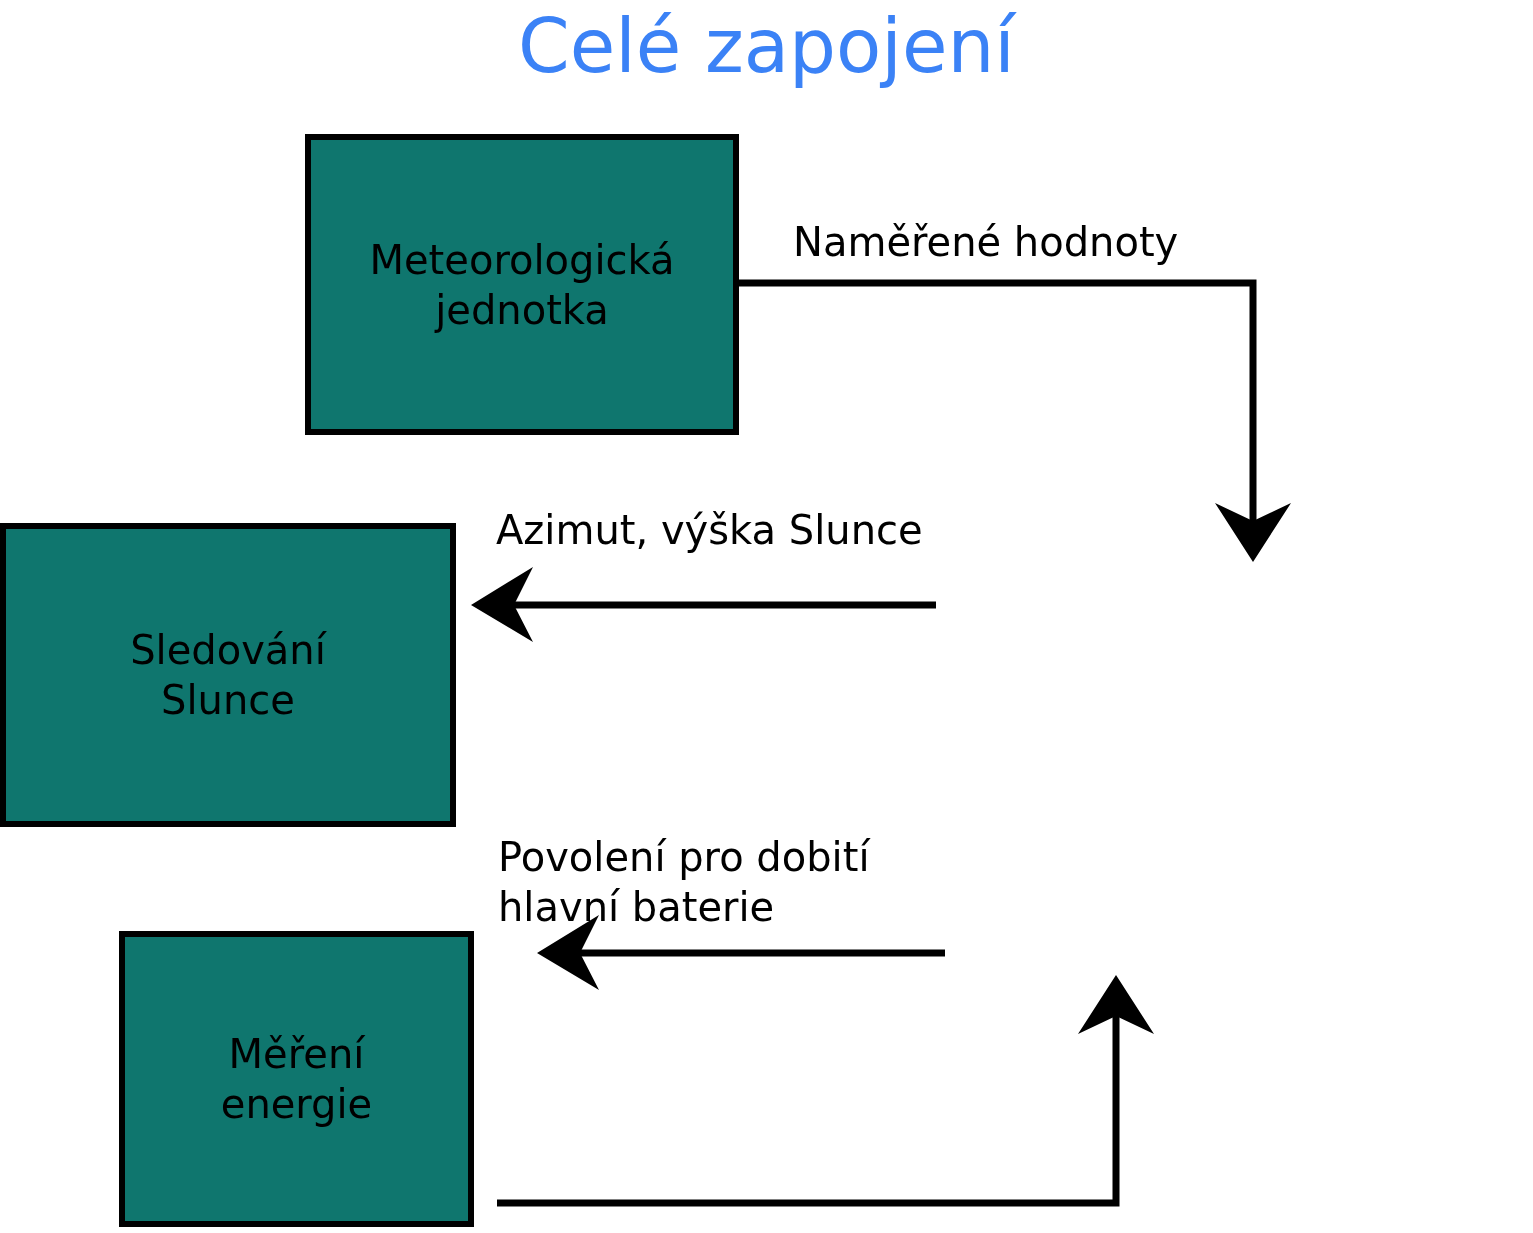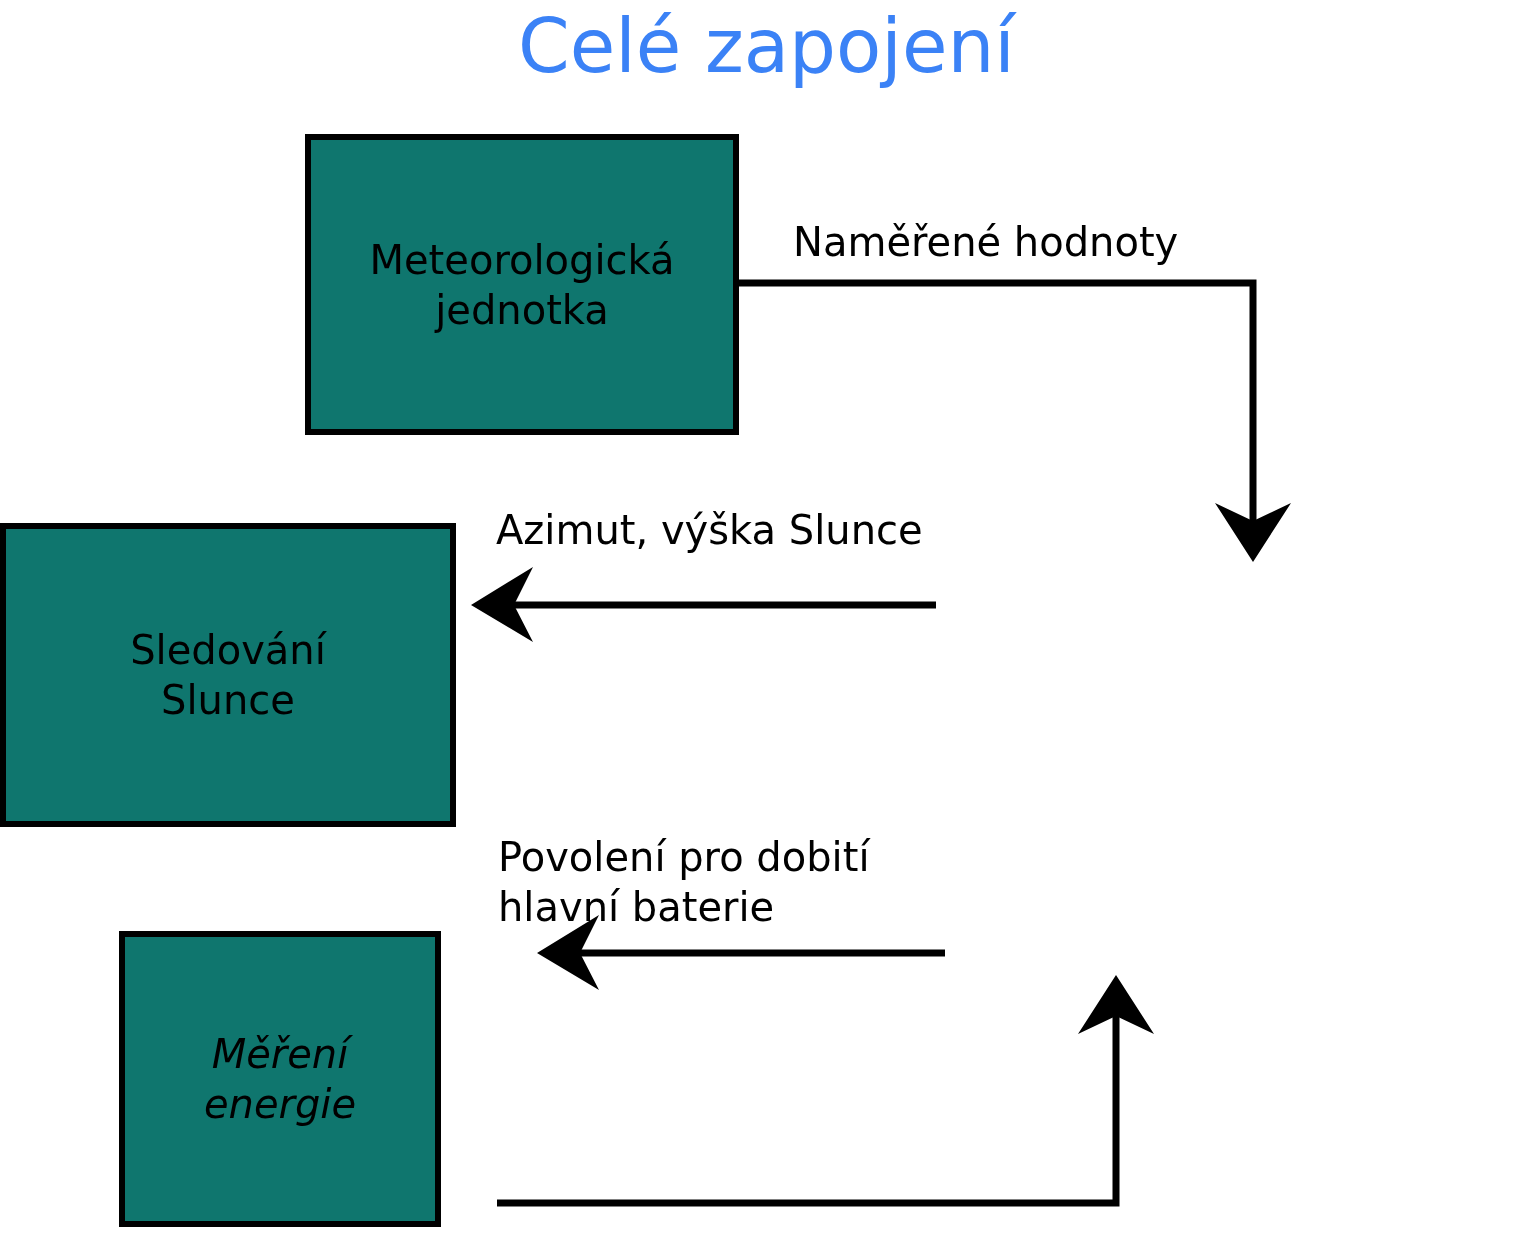--- a/index.html
+++ b/index.html
@@ -62,23 +62,22 @@
   }
   #node-main {
     left: 972px;
     top: 561px;
     width: 558px;
     height: 415px;
   }
   #node-energy {
     left: 119px;
     top: 931px;
-    width: 322px;
+    width: 355px;
     height: 296px;
-    font-style: italic;
   }
   .edge-label {
     position: absolute;
     color: #000000;
     font-size: 40px;
     line-height: 50px;
     white-space: pre-line;
     text-align: left;
   }
   #label-namerene-hodnoty { left: 793px; top: 217px; }

